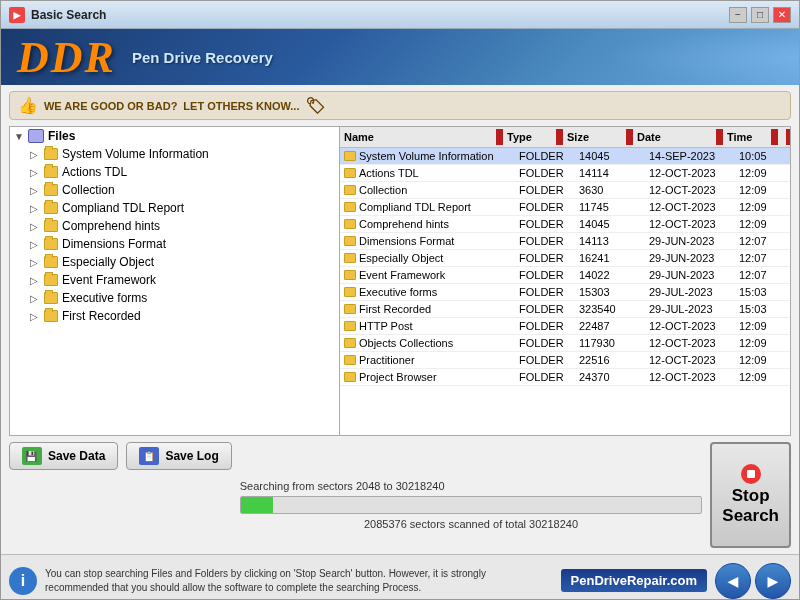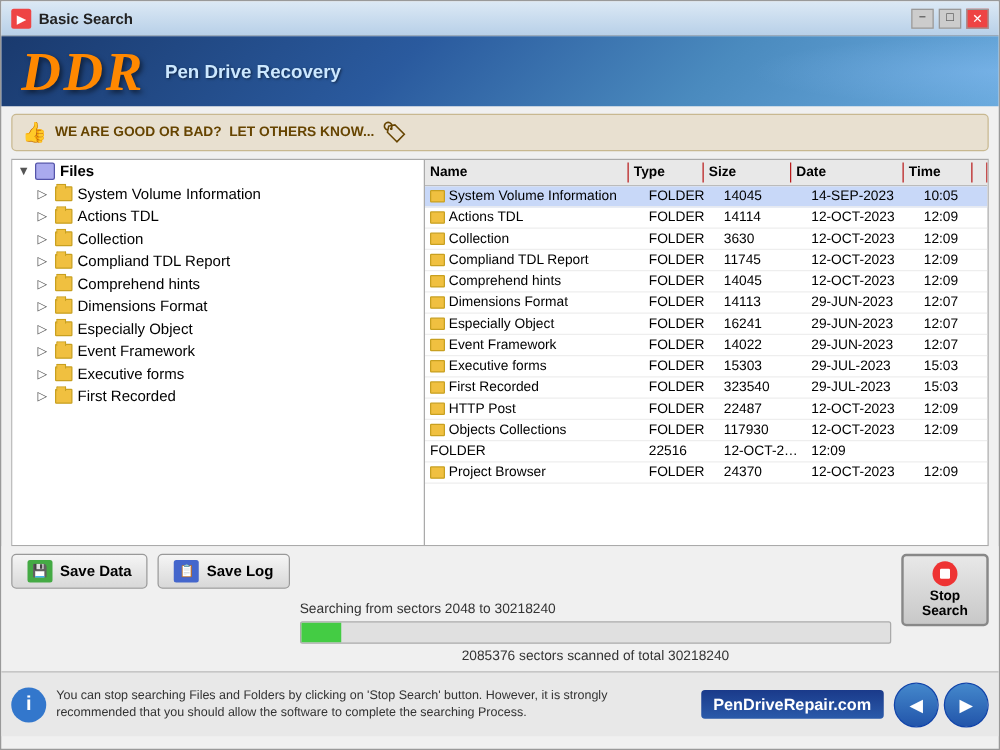--- a/index.html
+++ b/index.html
@@ -177,21 +177,21 @@
       display: grid;
       grid-template-columns: 1fr 60px 70px 90px 55px 12px;
       background: #e8e8e8;
       border-bottom: 1px solid #bbb;
       font-weight: bold;
       font-size: 11px;
       padding: 2px 0;
     }
     .file-table-header div {
       padding: 2px 4px;
-      border-right: 1px solid #b91c1c;
+      border-right: 7px solid #b91c1c;
     }
     .file-table-body {
       overflow-y: auto;
       flex: 1;
     }
     .file-row {
       display: grid;
       grid-template-columns: 1fr 60px 70px 90px 55px;
       font-size: 11px;
       border-bottom: 1px solid #eee;
@@ -291,23 +291,23 @@
       text-align: center;
     }
     .stop-btn {
       display: flex;
       flex-direction: column;
       align-items: center;
       justify-content: center;
       background: linear-gradient(to bottom, #e8e8e8, #c8c8c8);
       border: 2px solid #888;
       border-radius: 4px;
-      padding: 4px 10px;
+      padding: 20px 10px;
       cursor: pointer;
-      font-size: 11px;
+      font-size: 17px;
       font-weight: bold;
       min-width: 70px;
     }
     .stop-circle {
       width: 20px;
       height: 20px;
       background: #ee3333;
       border-radius: 50%;
       display: flex; align-items: center; justify-content: center;
       margin-bottom: 2px;
@@ -593,20 +593,24 @@
       <div class="file-row-icon">
         <span class="small-folder"></span>
         <span>Objects Collections</span>
       </div>
       <div>FOLDER</div>
       <div>117930</div>
       <div>12-OCT-2023</div>
       <div>12:09</div>
     </div>
           <div class="file-row">
+      <div class="file-row-icon">
+        <span class="small-folder"></span>
+        <span>Practitioner</span>
+      </div>
       <div>FOLDER</div>
       <div>22516</div>
       <div>12-OCT-2023</div>
       <div>12:09</div>
     </div>
           <div class="file-row">
       <div class="file-row-icon">
         <span class="small-folder"></span>
         <span>Project Browser</span>
       </div>

